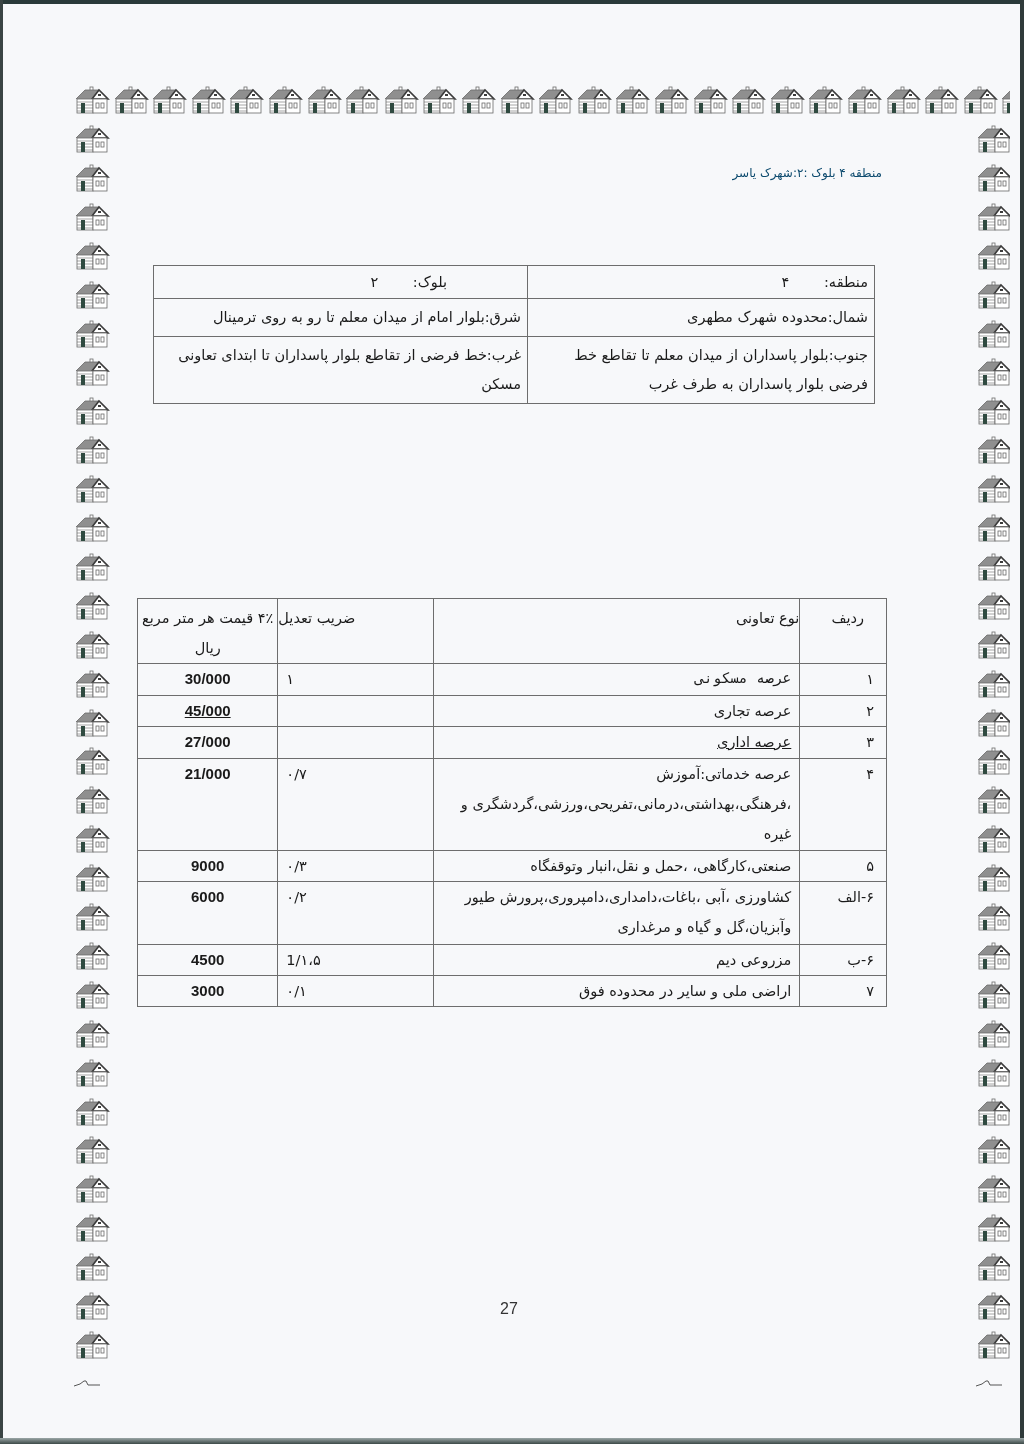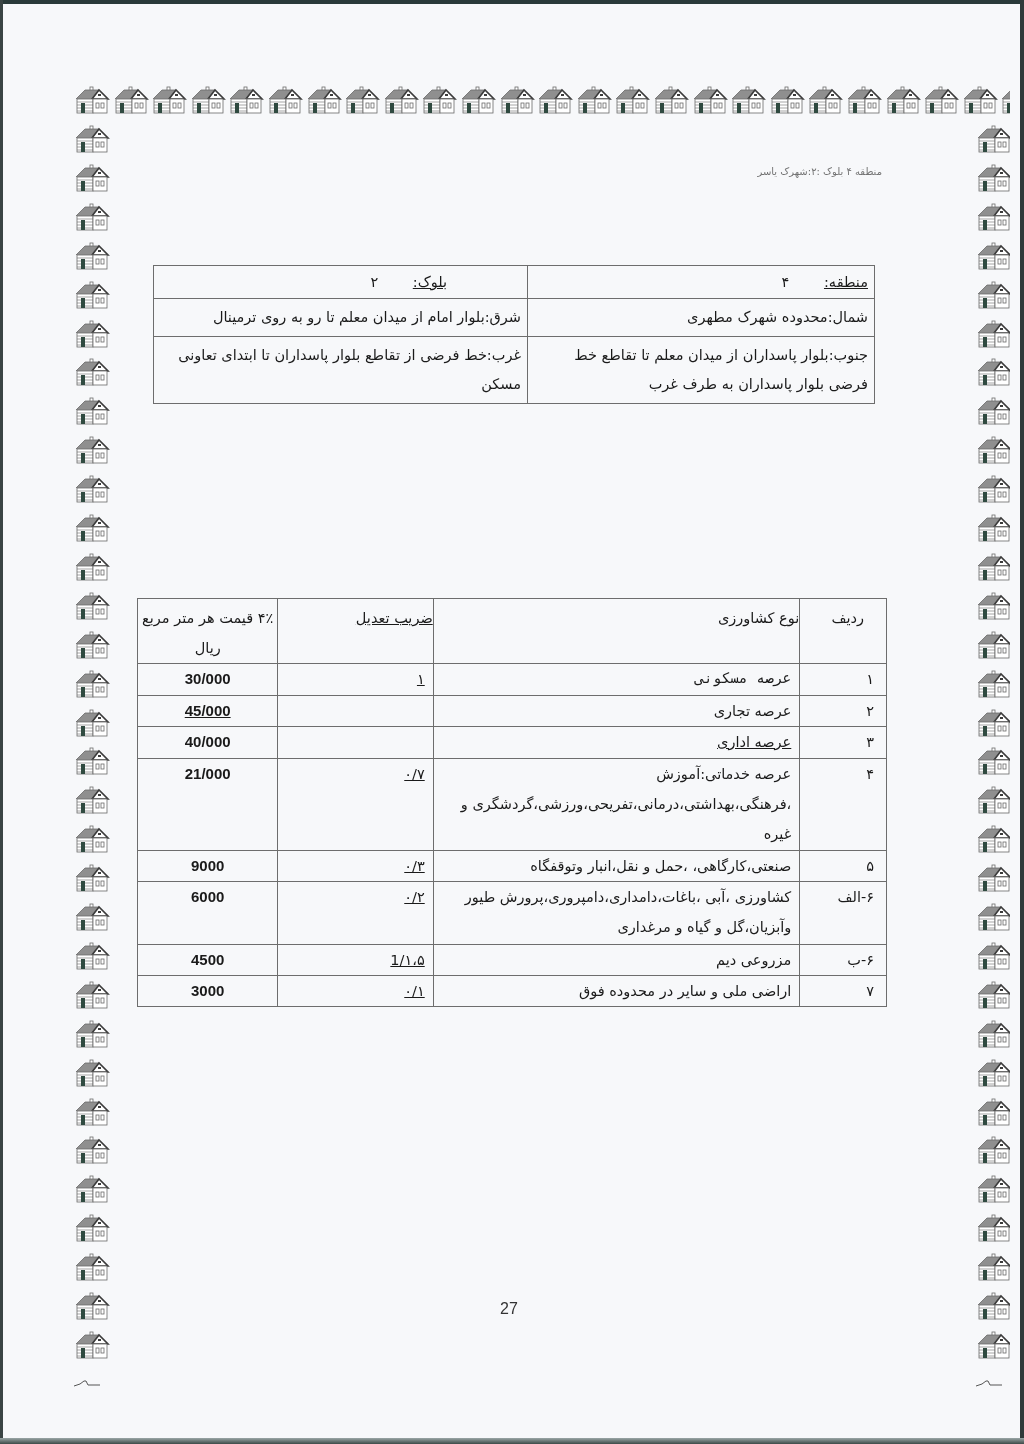--- a/index.html
+++ b/index.html
@@ -18,41 +18,41 @@
   .border-layer { position: absolute; left: 0; top: 0; width: 1024px; height: 1444px; pointer-events: none; }
   .house { position: absolute; width: 36px; height: 28px; }
   .house svg { width: 36px; height: 28px; display: block; }
 
   .tiny-mark { position: absolute; width: 26px; height: 8px; }
 
   .doc-heading {
     position: absolute;
     top: 166px;
     right: 142px;
-    font-size: 10px;
+    font-size: 12px;
     direction: rtl;
-    color: #737373;
+    color: #0c4a6e;
   }
 
   table { border-collapse: collapse; direction: rtl; position: absolute; }
   td, th { border: 1px solid #6d6d6d; font-weight: normal; color: #1a1a1a; }
 
   .boundary-table { left: 153px; top: 265px; width: 722px; font-size: 14.5px; }
   .boundary-table td { padding: 4px 6px 4px 6px; line-height: 29px; vertical-align: top; text-align: right; }
   .boundary-table .row-head td { height: 33px; line-height: 24px; }
   .boundary-table .col-right { width: 347px; }
-  .kv-label { display: inline-block; text-decoration: underline; }
+  .kv-label { display: inline-block; }
   .kv-value { display: inline-block; margin-right: 30px; }
 
   .price-table { left: 137px; top: 598px; width: 750px; font-size: 14.5px; }
   .price-table th { height: 63px; vertical-align: top; padding-top: 4px; line-height: 30px; text-align: center; }
   .price-table td { line-height: 30px; vertical-align: top; padding: 0 8px; }
   .price-table .c-idx { width: 90px; text-align: right; padding-right: 12px; }
   .price-table .c-use { width: 370px; text-align: right; }
-  .price-table .c-coef { width: 167px; text-align: right; text-decoration: underline; }
+  .price-table .c-coef { width: 167px; text-align: left; }
   .price-table .c-price { width: 149px; text-align: center; font-family: "Liberation Sans", sans-serif; font-weight: bold; font-size: 15px; }
   .price-table th.c-idx { text-align: right; padding-right: 22px; }
   .price-table th.c-price { font-weight: normal; font-family: "DejaVu Sans", sans-serif; font-size: 14.5px; }
 
   .page-number {
     position: absolute;
     top: 1300px;
     left: 500px;
     font-family: "Liberation Sans", sans-serif;
     font-size: 16px;
@@ -1700,21 +1700,21 @@
     <td class="col-right">جنوب:بلوار پاسداران از میدان معلم تا تقاطع خط فرضی بلوار پاسداران به طرف غرب</td>
     <td>غرب:خط فرضی از تقاطع بلوار پاسداران تا ابتدای تعاونی مسکن</td>
   </tr>
 </tbody>
   </table>
 
 <table class="price-table">
   <thead>
     <tr>
       <th class="c-idx">ردیف</th>
-      <th class="c-use">نوع کشاورزی</th>
+      <th class="c-use">نوع تعاونی</th>
       <th class="c-coef">ضریب تعدیل</th>
       <th class="c-price">۴٪ قیمت هر متر مربع ریال</th>
     </tr>
   </thead>
   <tbody id="price-body">
       <tr>
         <td class="c-idx" style="height: 32px;">۱</td>
         <td class="c-use" style="height: 32px; font-family: Liberation Mono, monospace;">عرصه مسکونی</td>
         <td class="c-coef" style="height: 32px;">۱</td>
         <td class="c-price" style="height: 32px;">30/000</td>
@@ -1722,21 +1722,21 @@
       <tr>
         <td class="c-idx" style="height: 31px;">۲</td>
         <td class="c-use" style="height: 31px;">عرصه تجاری</td>
         <td class="c-coef" style="height: 31px;"></td>
         <td class="c-price" style="height: 31px; text-decoration: underline;">45/000</td>
       </tr>
       <tr>
         <td class="c-idx" style="height: 32px;">۳</td>
         <td class="c-use" style="height: 32px; text-decoration: underline;">عرصه اداری</td>
         <td class="c-coef" style="height: 32px;"></td>
-        <td class="c-price" style="height: 32px;">40/000</td>
+        <td class="c-price" style="height: 32px;">27/000</td>
       </tr>
       <tr>
         <td class="c-idx" style="height: 92px;">۴</td>
         <td class="c-use" style="height: 92px;">عرصه خدماتی:آموزش ،فرهنگی،بهداشتی،درمانی،تفریحی،ورزشی،گردشگری و غیره</td>
         <td class="c-coef" style="height: 92px;">۰/۷</td>
         <td class="c-price" style="height: 92px;">21/000</td>
       </tr>
       <tr>
         <td class="c-idx" style="height: 31px;">۵</td>
         <td class="c-use" style="height: 31px;">صنعتی،کارگاهی، ،حمل و نقل،انبار وتوقفگاه</td>

